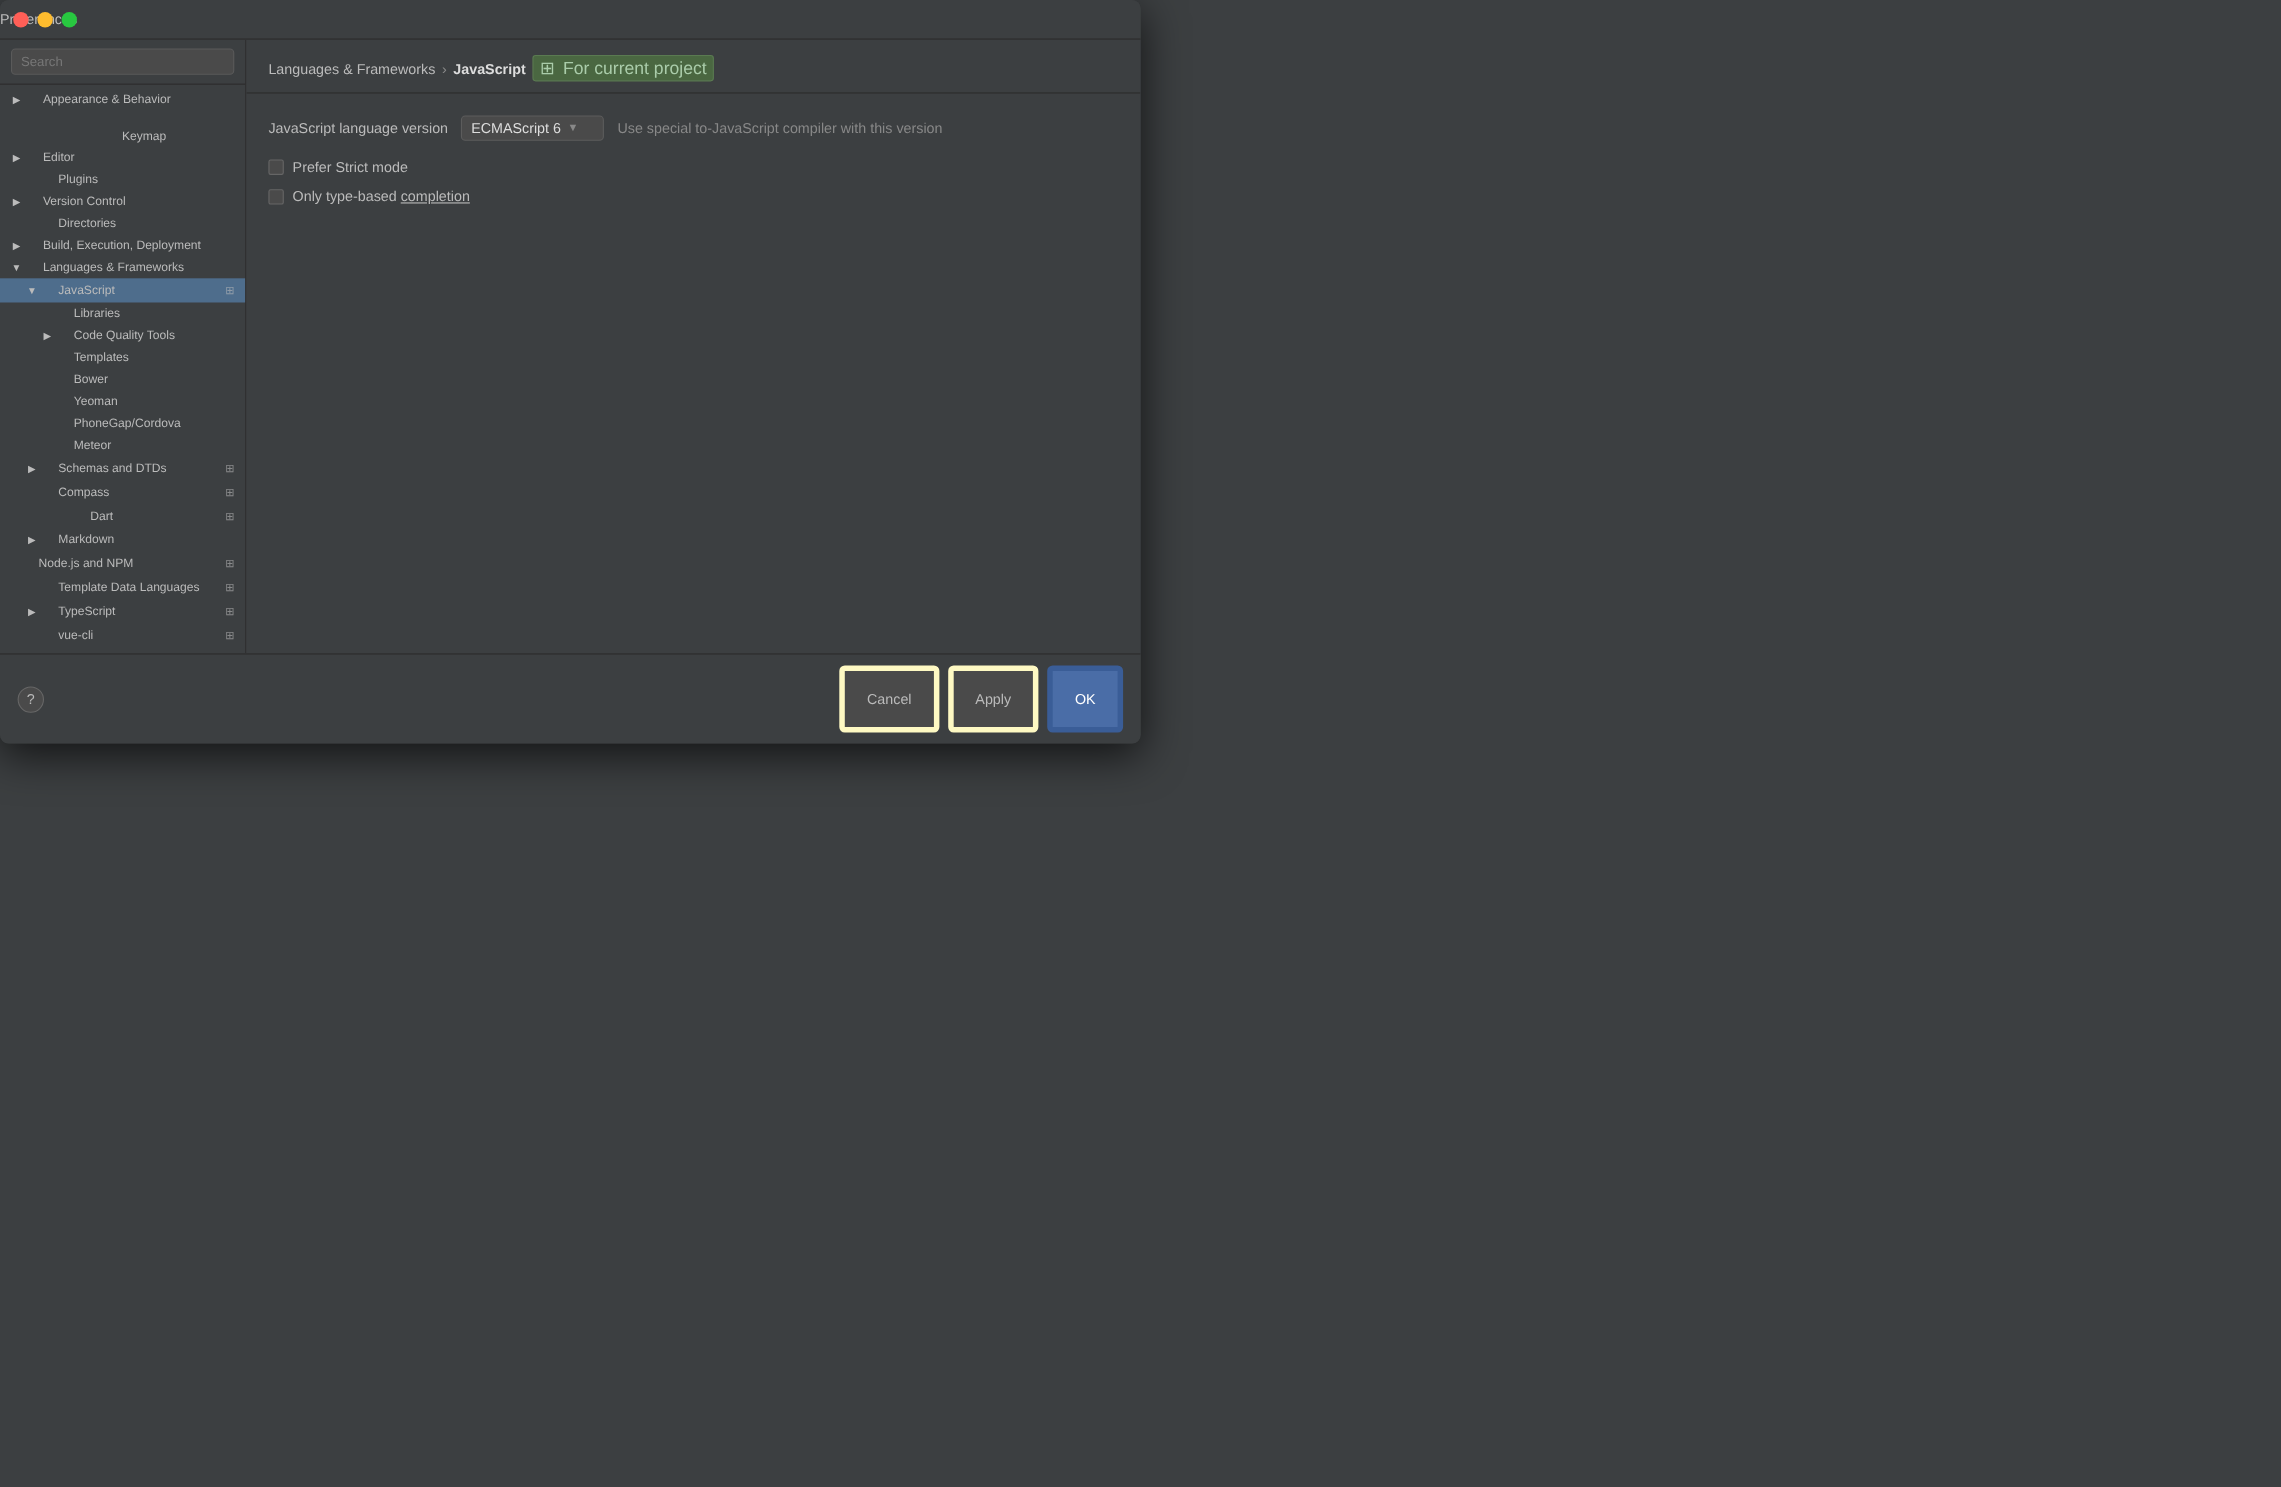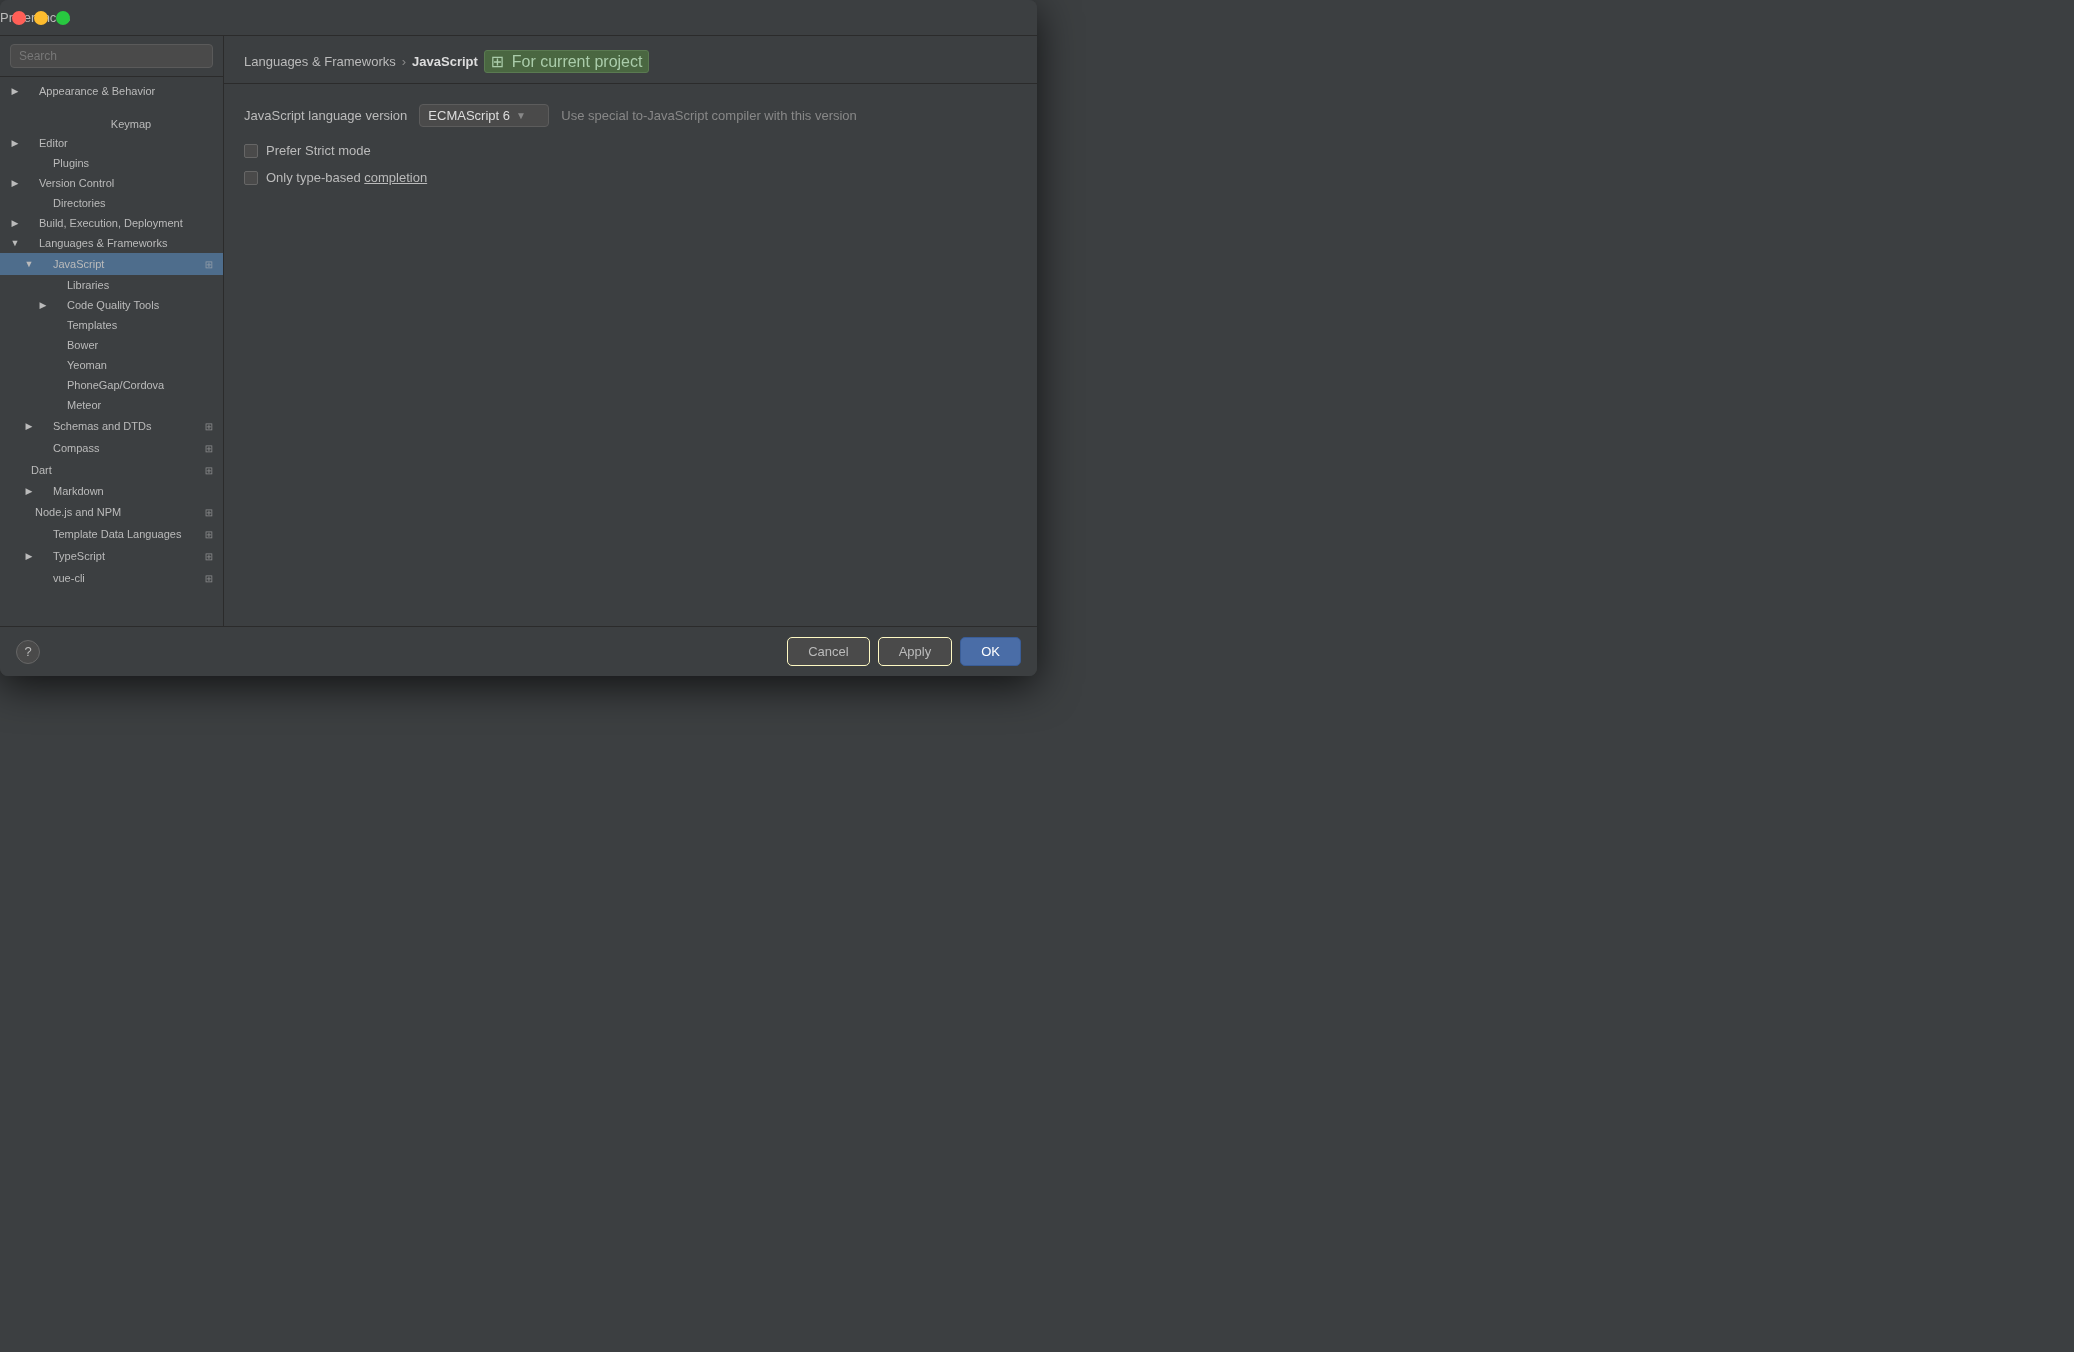--- a/index.html
+++ b/index.html
@@ -232,25 +232,25 @@
       cursor: pointer;
       display: flex;
       align-items: center;
       justify-content: center;
     }
     .footer-buttons {
       display: flex;
       gap: 8px;
     }
     .btn {
-      padding: 6px 20px;
+      padding: 18px 20px;
       border-radius: 5px;
       font-size: 13px;
       cursor: pointer;
-      border: 1px solid #fef9c3;
+      border: 5px solid #fef9c3;
       background: #4a4a4a;
       color: #bbbbbb;
     }
     .btn.primary {
       background: #4a6da7;
       border-color: #3a5d97;
       color: #ffffff;
     }
   </style>
 </head>
@@ -340,21 +340,21 @@
         <div class="tree-item" style="padding-left: 22px;">
           <span class="arrow">▶</span>
           <span class="label">Schemas and DTDs</span>
           <span class="badge">⊞</span>
         </div>
         <div class="tree-item" style="padding-left: 22px;">
           <span class="arrow"></span>
           <span class="label">Compass</span>
           <span class="badge">⊞</span>
         </div>
-        <div class="tree-item" style="">
+        <div class="tree-item" style="padding-left: 22px; gap: 29px;">
           <span class="arrow"></span>
           <span class="label">Dart</span>
           <span class="badge">⊞</span>
         </div>
         <div class="tree-item" style="padding-left: 22px;">
           <span class="arrow">▶</span>
           <span class="label">Markdown</span>
         </div>
         <div class="tree-item" style="padding-left: 4px;">
           <span class="arrow"></span>

